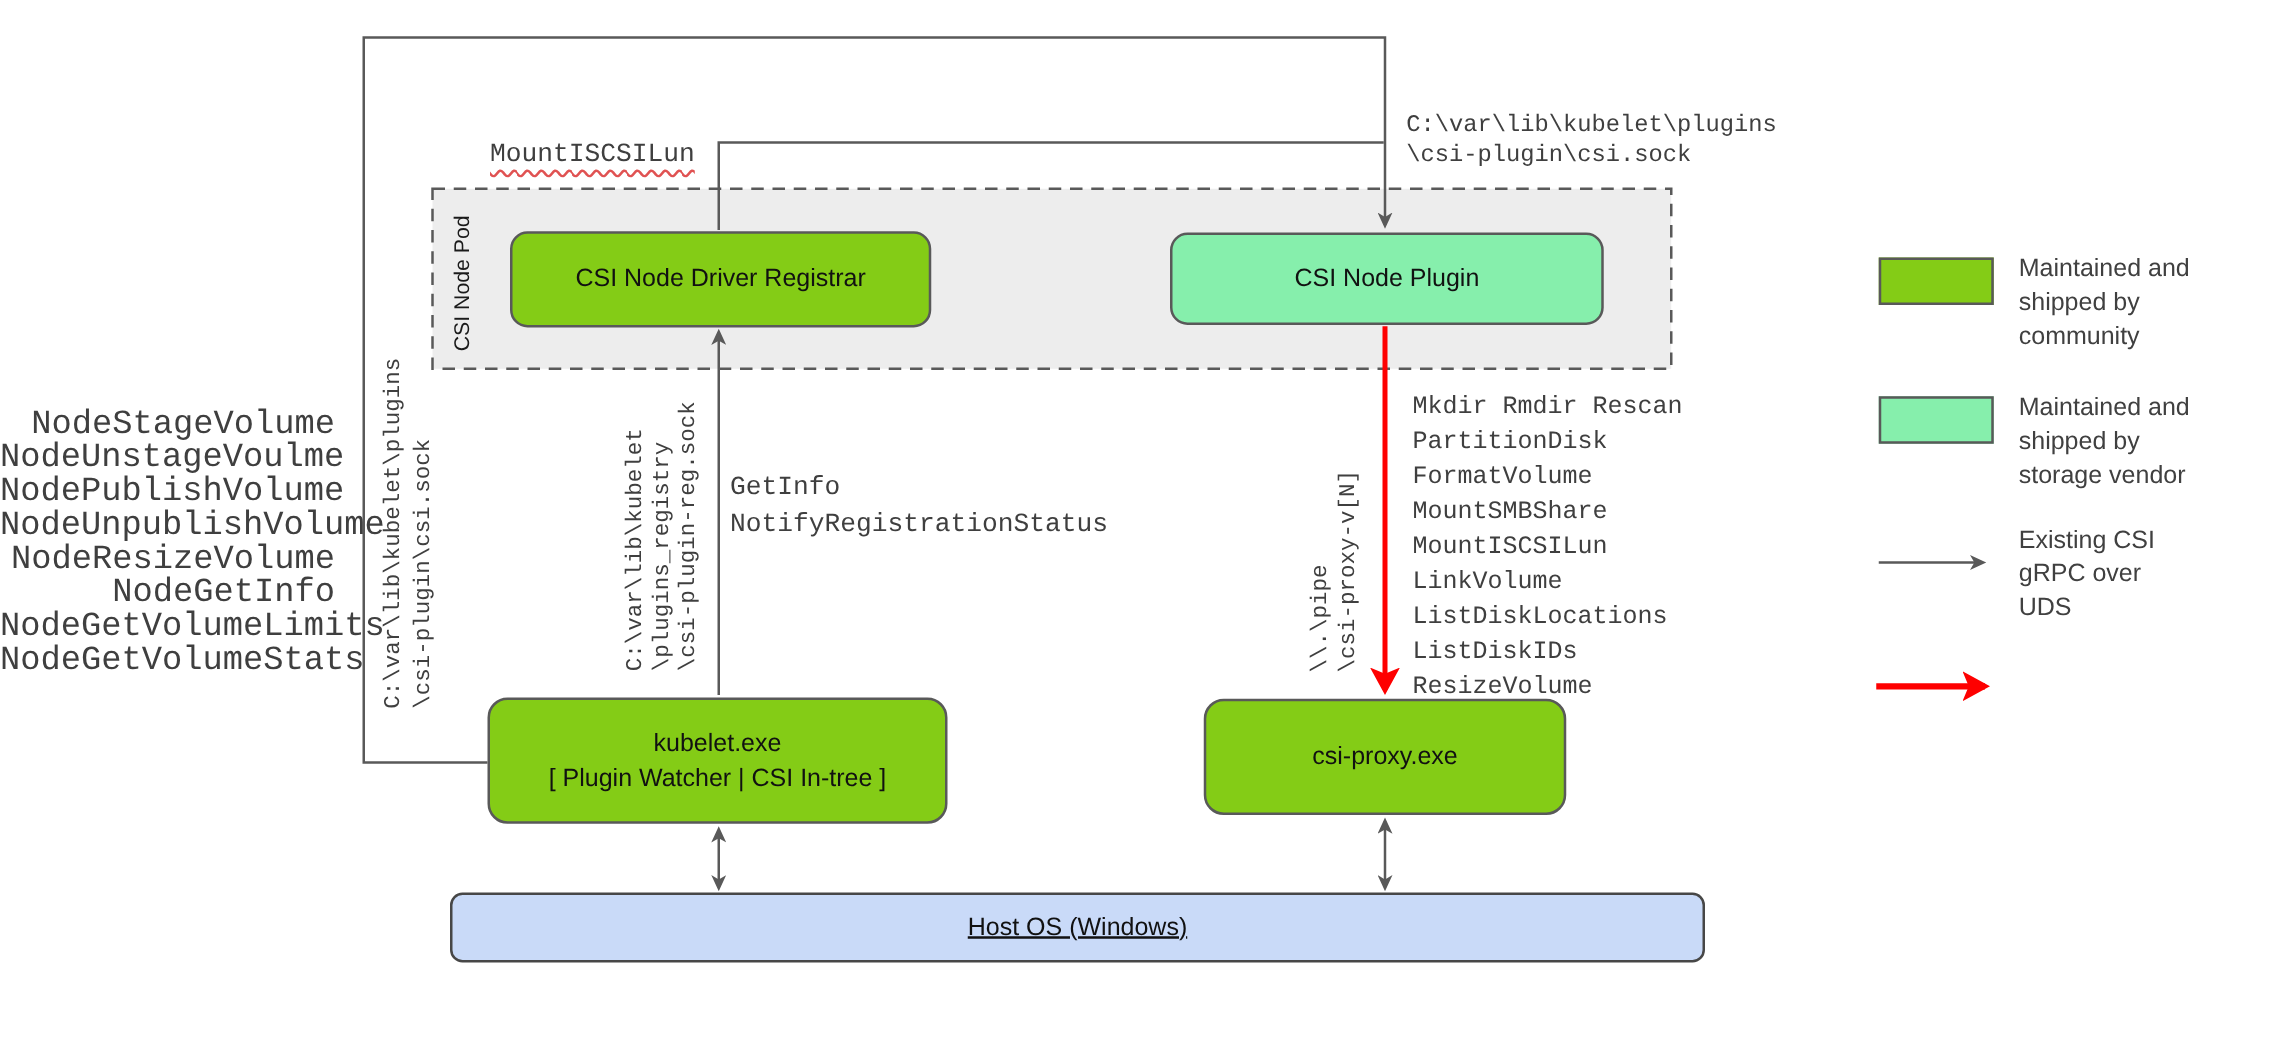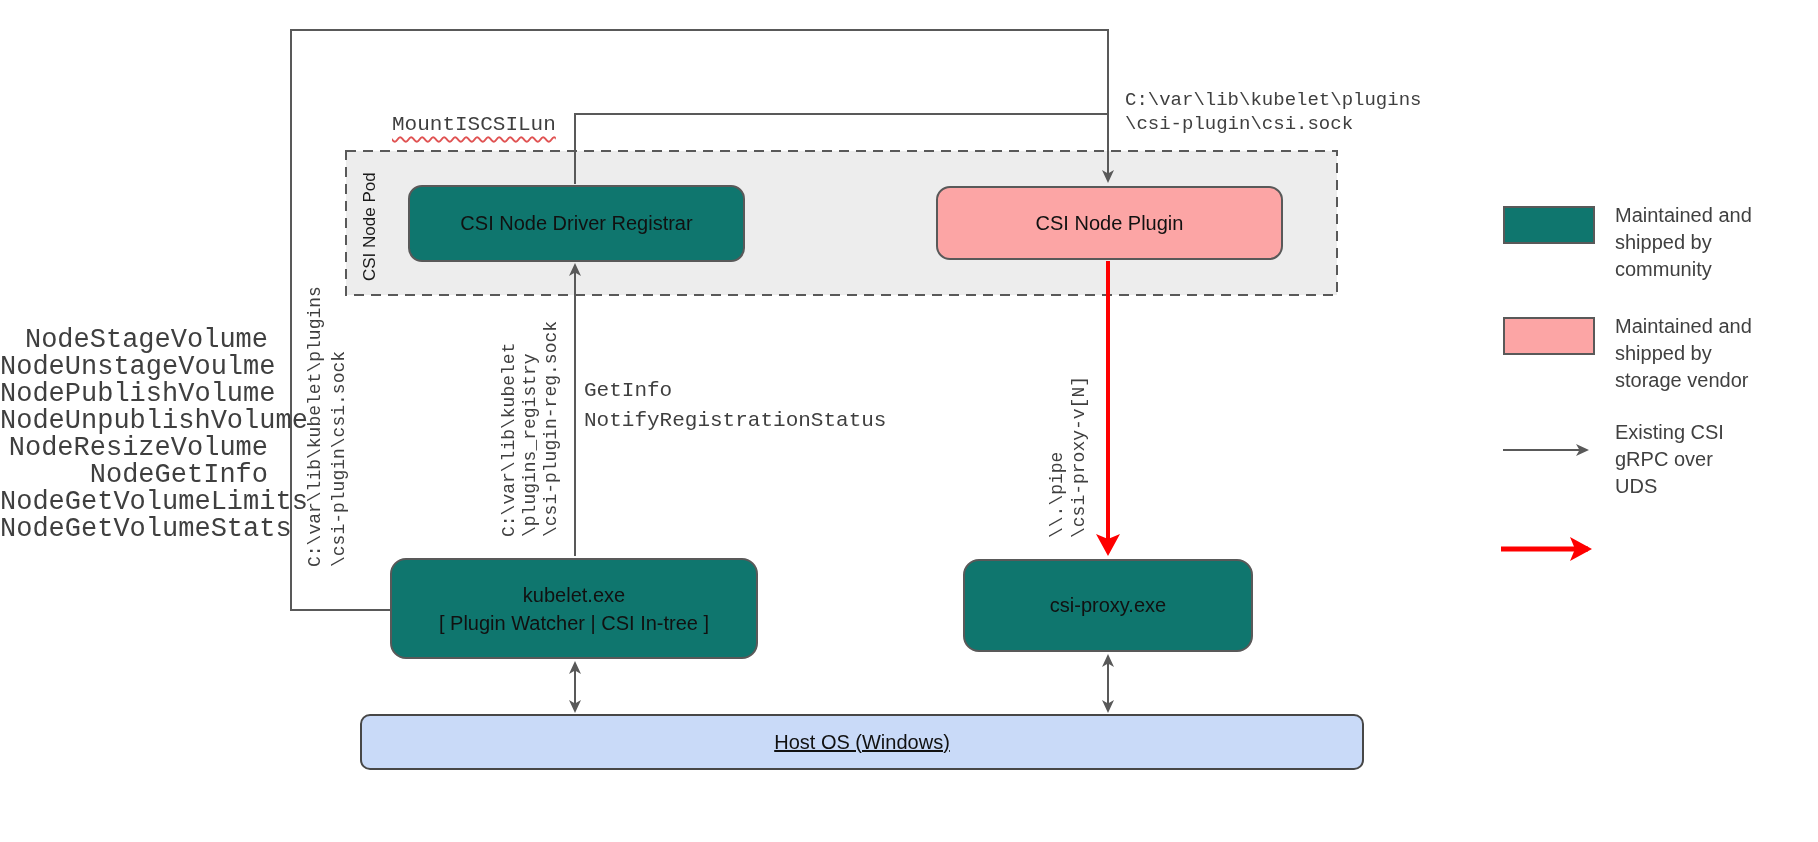--- a/index.html
+++ b/index.html
@@ -1,22 +1,22 @@
 <!DOCTYPE html>
 <html><head>
 <meta charset="utf-8">
 <style>
   html,body{margin:0;padding:0;background:#ffffff;}
   .canvas{position:relative;width:1818px;height:842px;background:#fff;overflow:hidden;
           font-family:"Liberation Sans","DejaVu Sans",sans-serif;}
   svg.connectors{position:absolute;left:0;top:0;z-index:2;}
   .box{position:absolute;z-index:3;display:flex;flex-direction:column;align-items:center;justify-content:center;
        border:2px solid #595959;box-sizing:border-box;text-align:center;color:#111;font-size:20px;}
-  .green{background:#0f766e;}
-  .yellow{background:#fca5a5;}
+  .green{background:#84cc16;}
+  .yellow{background:#86efac;}
   .blue{background:#c9daf8;border-color:#474747;}
   .registrar{left:408px;top:185px;width:337px;height:77px;border-radius:14px;}
   .plugin{left:936px;top:186px;width:347px;height:74px;border-radius:14px;}
   .kubelet{left:390px;top:558px;width:368px;height:101px;border-radius:16px;line-height:28px;}
   .csiproxy{left:963px;top:559px;width:290px;height:93px;border-radius:16px;}
   .hostos{left:360px;top:714px;width:1004px;height:56px;border-radius:10px;text-decoration:underline;}
   .mono{font-family:"Liberation Mono","DejaVu Sans Mono",monospace;color:#3f3f3f;}
   .abs{position:absolute;z-index:4;}
   .mlist{white-space:pre-line;}
   .node-rpcs{left:0;top:327px;width:268px;text-align:right;font-size:27px;line-height:27px;}
@@ -114,20 +114,29 @@
 
   <div class="abs mono mlist node-rpcs">NodeStageVolume
 NodeUnstageVoulme
 NodePublishVolume
 NodeUnpublishVolume
 NodeResizeVolume
 NodeGetInfo
 NodeGetVolumeLimits
 NodeGetVolumeStats</div>
 
+  <div class="abs mono mlist proxy-rpcs">Mkdir Rmdir Rescan
+PartitionDisk
+FormatVolume
+MountSMBShare
+MountISCSILun
+LinkVolume
+ListDiskLocations
+ListDiskIDs
+ResizeVolume</div>
 
   <div class="swatch green sw-green"></div>
   <div class="legend-label ll-1">Maintained and
 shipped by
 community</div>
 
   <div class="swatch yellow sw-yellow"></div>
   <div class="legend-label ll-2">Maintained and
 shipped by
 storage vendor</div>

